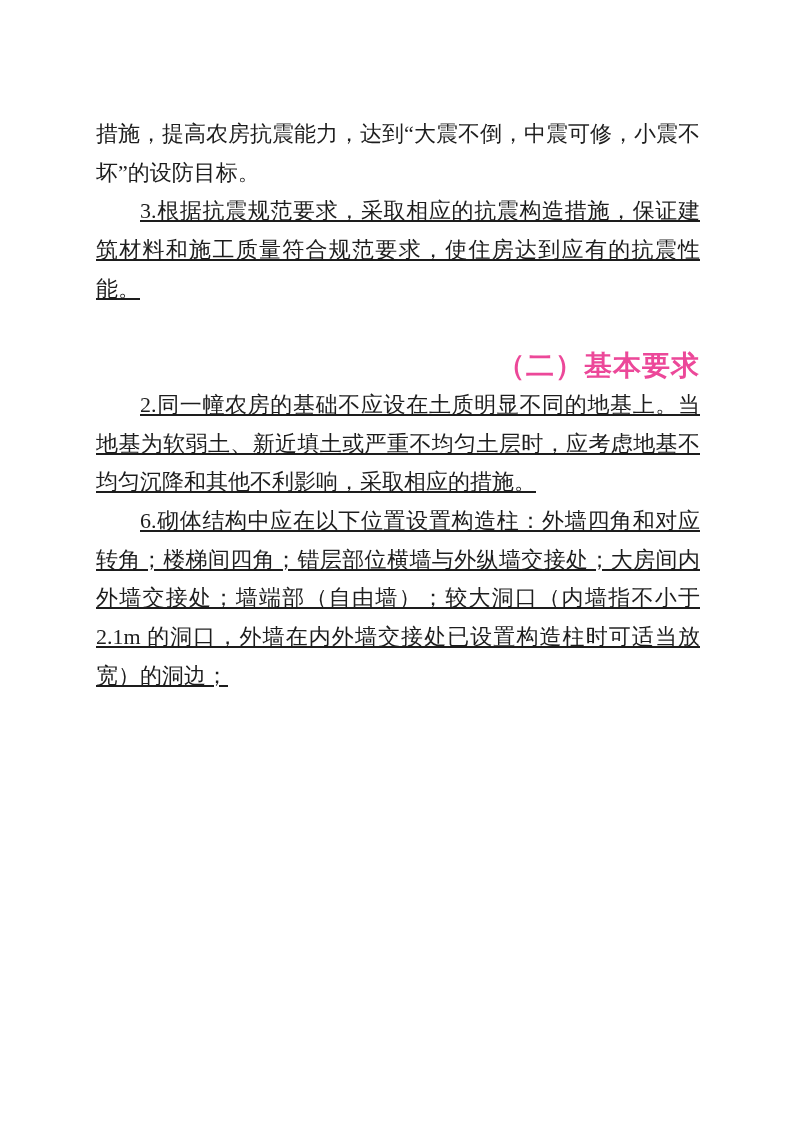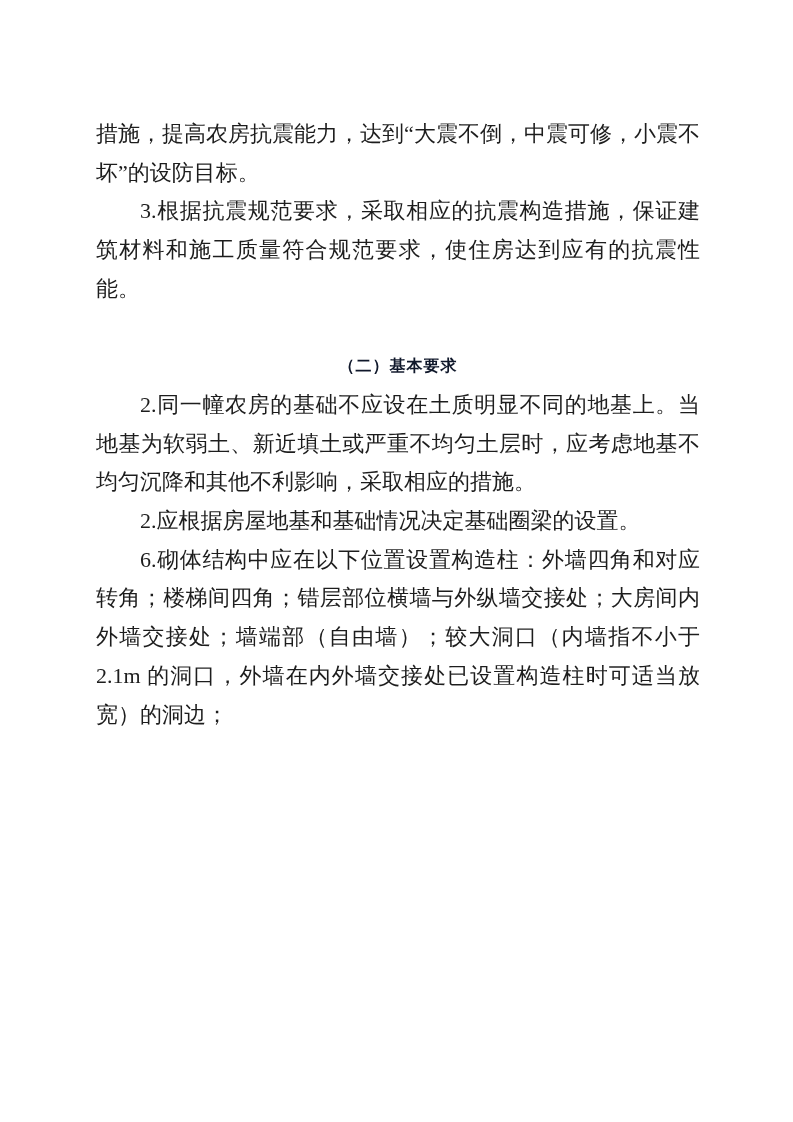--- a/index.html
+++ b/index.html
@@ -25,32 +25,33 @@
     line-height: 38.7px;
     text-align: justify;
     text-justify: inter-character;
   }
   .para {
     margin: 0;
     padding: 0;
   }
   .para.indent {
     text-indent: 2em;
+    text-decoration: underline;
   }
   .heading {
     margin: 38.7px 0 0 0;
     padding: 0;
     text-indent: 0;
-    text-align: center;
+    text-align: right;
     font-family: "Liberation Sans", "DejaVu Sans", sans-serif;
     font-weight: 700;
-    font-size: 16px;
+    font-size: 28px;
     line-height: 38.7px;
     letter-spacing: 1px;
-    color: #0f172a;
+    color: #ec4899;
   }
   .page-number {
     position: absolute;
     left: 98px;
     top: 1036px;
     font-size: 18px;
     letter-spacing: 2px;
     color: #2a2a2a;
     font-family: "Liberation Serif", "DejaVu Serif", serif;
   }
@@ -59,18 +60,17 @@
 <body>
 
 <div class="page">
   <div class="content">
     <p class="para">措施，提高农房抗震能力，达到“大震不倒，中震可修，小震不坏”的设防目标。</p>
     <p class="para indent">3.根据抗震规范要求，采取相应的抗震构造措施，保证建筑材料和施工质量符合规范要求，使住房达到应有的抗震性能。</p>
 
     <h2 class="heading">（二）基本要求</h2>
 
     <p class="para indent">2.同一幢农房的基础不应设在土质明显不同的地基上。当地基为软弱土、新近填土或严重不均匀土层时，应考虑地基不均匀沉降和其他不利影响，采取相应的措施。</p>
-    <p class="para indent">2.应根据房屋地基和基础情况决定基础圈梁的设置。</p>
     <p class="para indent">6.砌体结构中应在以下位置设置构造柱：外墙四角和对应转角；楼梯间四角；错层部位横墙与外纵墙交接处；大房间内外墙交接处；墙端部（自由墙）；较大洞口（内墙指不小于 2.1m 的洞口，外墙在内外墙交接处已设置构造柱时可适当放宽）的洞边；</p>
   </div>
 
   <div class="page-number">– 4 –</div>
 </div>
 
 </body></html>

